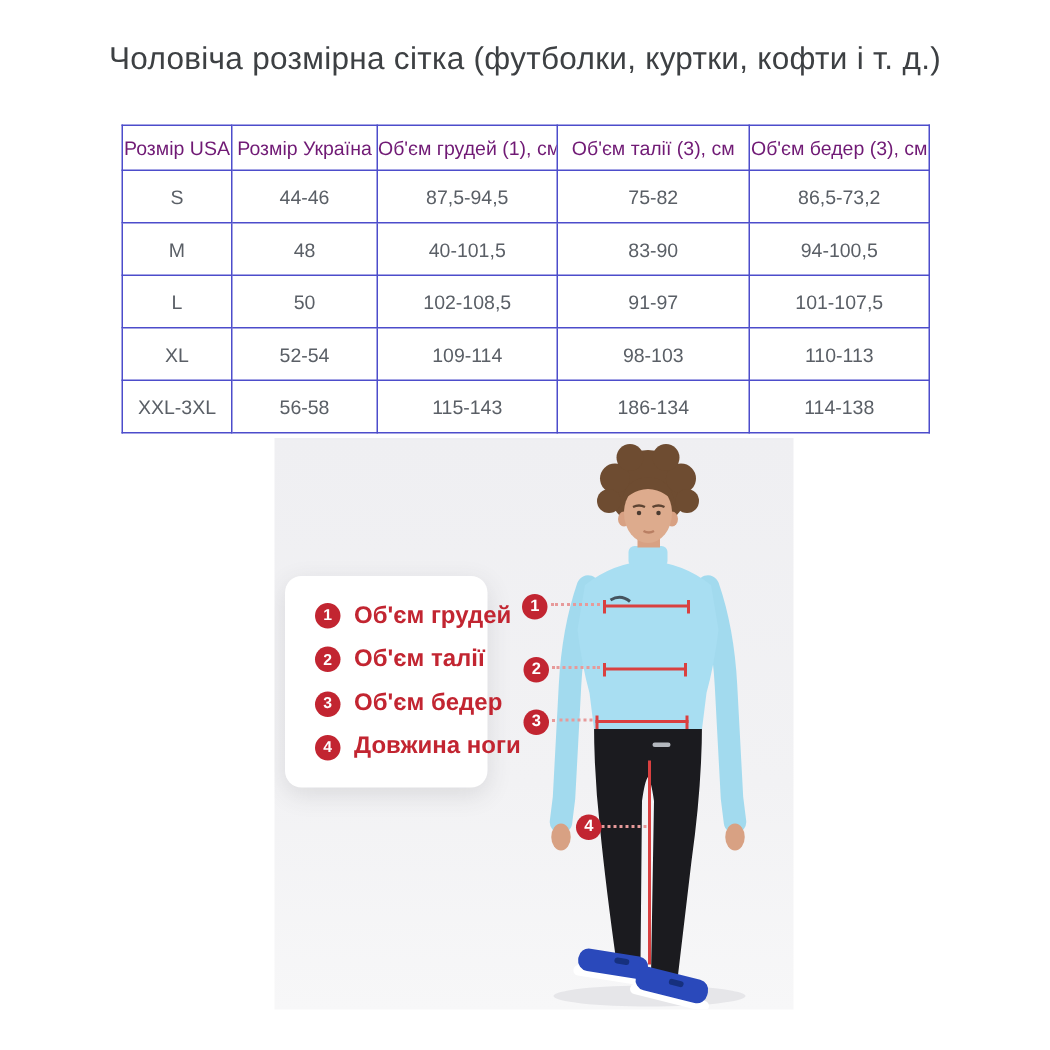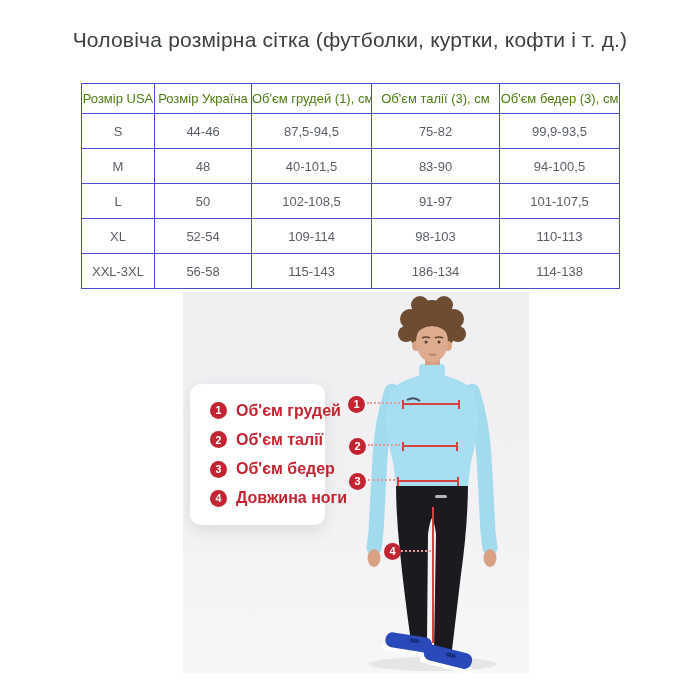--- a/index.html
+++ b/index.html
@@ -15,21 +15,21 @@
   }
   
   table.size-table {
     position:absolute; left:81px; top:83px;
     border-collapse:collapse; table-layout:fixed; width:539px;
   }
   .size-table th, .size-table td {
     border:1px solid #4d4dcb; text-align:center; vertical-align:middle;
     font-weight:400; padding:0; overflow:hidden; white-space:nowrap;
   }
-  .size-table th { height:29px; font-size:13px; color:#4d7c0f;margin-top:22px; }
+  .size-table th { height:29px; font-size:13px; color:#701a75;margin-top:22px; }
   .size-table td { height:34px; font-size:13px; color:#5a5f66; }
   .c0{width:72px;} .c1{width:96px;} .c2{width:119px;} .c3{width:127px;} .c4{width:119px;}
   
   .photo-area {
     position:absolute; left:183px; top:292px; width:346px; height:381px;
     background:linear-gradient(180deg,#efeff2 0%,#f2f2f4 60%,#f7f7f8 100%);
     overflow:hidden;
   }
   .model-svg { position:absolute; left:0; top:0; }
   
@@ -75,21 +75,21 @@
         <th class="c3">Об'єм талії (3), см</th>
         <th class="c4">Об'єм бедер (3), см</th>
       </tr>
     </thead>
     <tbody>
       <tr>
         <td>S</td>
         <td>44-46</td>
         <td>87,5-94,5</td>
         <td>75-82</td>
-        <td>99,9-93,5</td>
+        <td>86,5-73,2</td>
       </tr>
       <tr>
         <td>M</td>
         <td>48</td>
         <td>40-101,5</td>
         <td>83-90</td>
         <td>94-100,5</td>
       </tr>
       <tr>
         <td>L</td>

